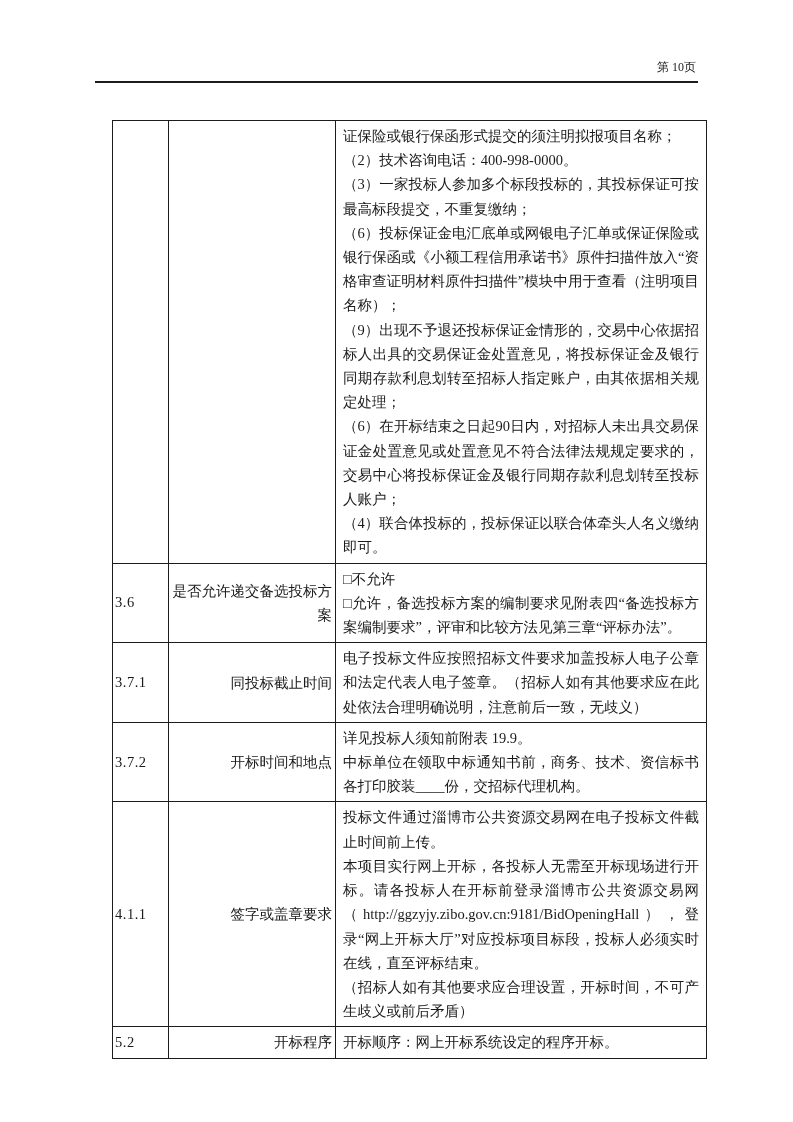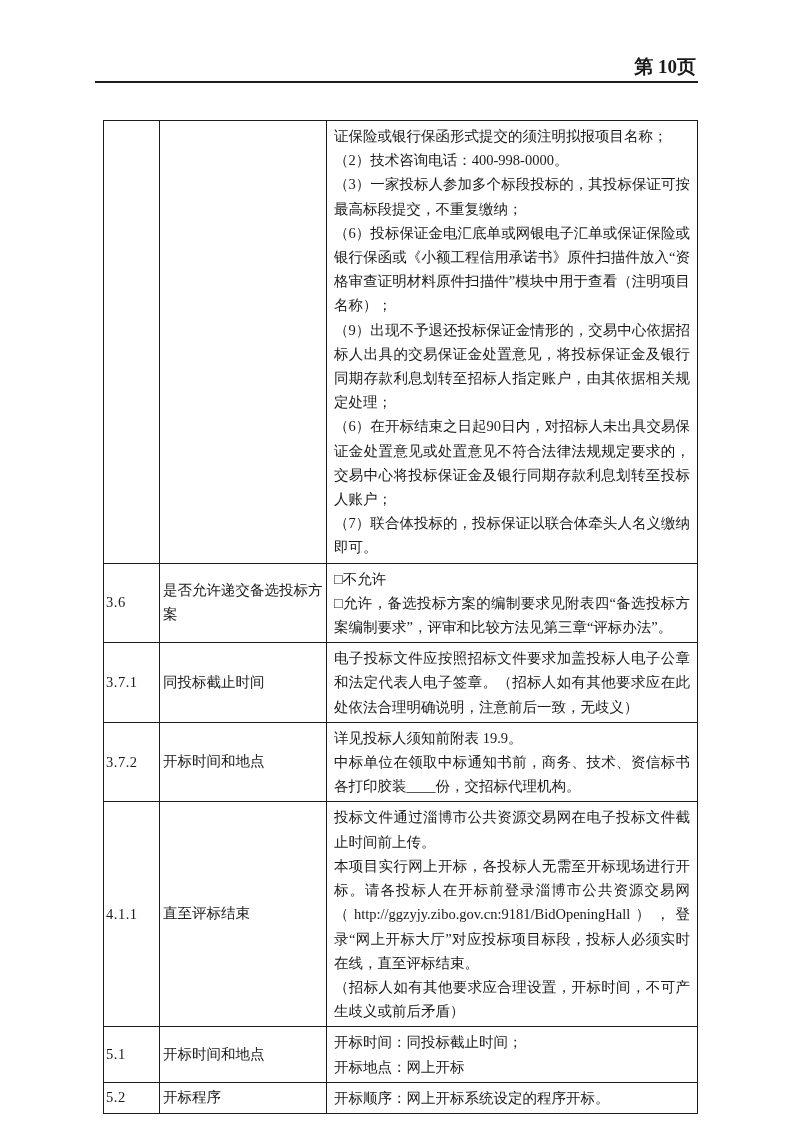--- a/index.html
+++ b/index.html
@@ -17,55 +17,53 @@
     overflow: hidden;
   }
   .header {
     position: absolute;
     left: 95px;
     top: 57px;
     width: 603px;
     border-bottom: 2px solid #1c1c1c;
     text-align: right;
     padding-bottom: 4px;
-    font-size: 19px;
+    font-size: 12px;
     line-height: 20px;
-    font-weight: bold;
   }
   .pageno {
     display: inline-block;
     padding: 0 2px;
   }
   table.doc-table {
     position: absolute;
-    left: 103px;
+    left: 112px;
     top: 120px;
     width: 594px;
     border-collapse: collapse;
     table-layout: fixed;
     border: 1.5px solid #1c1c1c;
     padding-left: 16px;
   }
   .doc-table td {
     border: 1px solid #1c1c1c;
     font-size: 14.5px;
     color: #1a1a1a;
   }
   .c-id {
     text-align: left;
     vertical-align: middle;
     letter-spacing: 0.5px;
     padding: 2px;
   }
   .c-label {
-    text-align: left;
+    text-align: right;
     vertical-align: middle;
     line-height: 24px;
     padding: 2px 3px;
-    font-family: Liberation Mono, monospace;
   }
   .c-content {
     vertical-align: top;
     line-height: 24.2px;
     padding: 3px 7px 3px 7px;
     text-align: justify;
   }
   .c-content p {
     margin: 0;
   }
@@ -90,21 +88,21 @@
       <tr>
         <td class="c-id"></td>
         <td class="c-label"></td>
         <td class="c-content">
           <p>证保险或银行保函形式提交的须注明拟报项目名称；</p>
           <p>（2）技术咨询电话：400-998-0000。</p>
           <p>（3）一家投标人参加多个标段投标的，其投标保证可按最高标段提交，不重复缴纳；</p>
           <p>（6）投标保证金电汇底单或网银电子汇单或保证保险或银行保函或《小额工程信用承诺书》原件扫描件放入“资格审查证明材料原件扫描件”模块中用于查看（注明项目名称）；</p>
           <p>（9）出现不予退还投标保证金情形的，交易中心依据招标人出具的交易保证金处置意见，将投标保证金及银行同期存款利息划转至招标人指定账户，由其依据相关规定处理；</p>
           <p>（6）在开标结束之日起90日内，对招标人未出具交易保证金处置意见或处置意见不符合法律法规规定要求的，交易中心将投标保证金及银行同期存款利息划转至投标人账户；</p>
-          <p>（7）联合体投标的，投标保证以联合体牵头人名义缴纳即可。</p>
+          <p>（4）联合体投标的，投标保证以联合体牵头人名义缴纳即可。</p>
         </td>
       </tr>
 
       <tr>
         <td class="c-id">3.6</td>
         <td class="c-label">是否允许递交备选投标方案</td>
         <td class="c-content">
           <p>□不允许</p>
           <p>□允许，备选投标方案的编制要求见附表四“备选投标方案编制要求”，评审和比较方法见第三章“评标办法”。</p>
         </td>
@@ -122,36 +120,28 @@
         <td class="c-id">3.7.2</td>
         <td class="c-label">开标时间和地点</td>
         <td class="c-content">
           <p>详见投标人须知前附表 19.9。</p>
           <p>中标单位在领取中标通知书前，商务、技术、资信标书各打印胶装____份，交招标代理机构。</p>
         </td>
       </tr>
 
       <tr>
         <td class="c-id">4.1.1</td>
-        <td class="c-label">直至评标结束</td>
+        <td class="c-label">签字或盖章要求</td>
         <td class="c-content">
           <p>投标文件通过淄博市公共资源交易网在电子投标文件截止时间前上传。</p>
           <p>本项目实行网上开标，各投标人无需至开标现场进行开标。请各投标人在开标前登录淄博市公共资源交易网（http://ggzyjy.zibo.gov.cn:9181/BidOpeningHall），登录“网上开标大厅”对应投标项目标段，投标人必须实时在线，直至评标结束。</p>
           <p>（招标人如有其他要求应合理设置，开标时间，不可产生歧义或前后矛盾）</p>
         </td>
       </tr>
 
-      <tr>
-        <td class="c-id">5.1</td>
-        <td class="c-label">开标时间和地点</td>
-        <td class="c-content">
-          <p>开标时间：同投标截止时间；</p>
-          <p>开标地点：网上开标</p>
-        </td>
-      </tr>
 
       <tr>
         <td class="c-id">5.2</td>
         <td class="c-label">开标程序</td>
         <td class="c-content">
           <p>开标顺序：网上开标系统设定的程序开标。</p>
         </td>
       </tr>
 
     </tbody>

